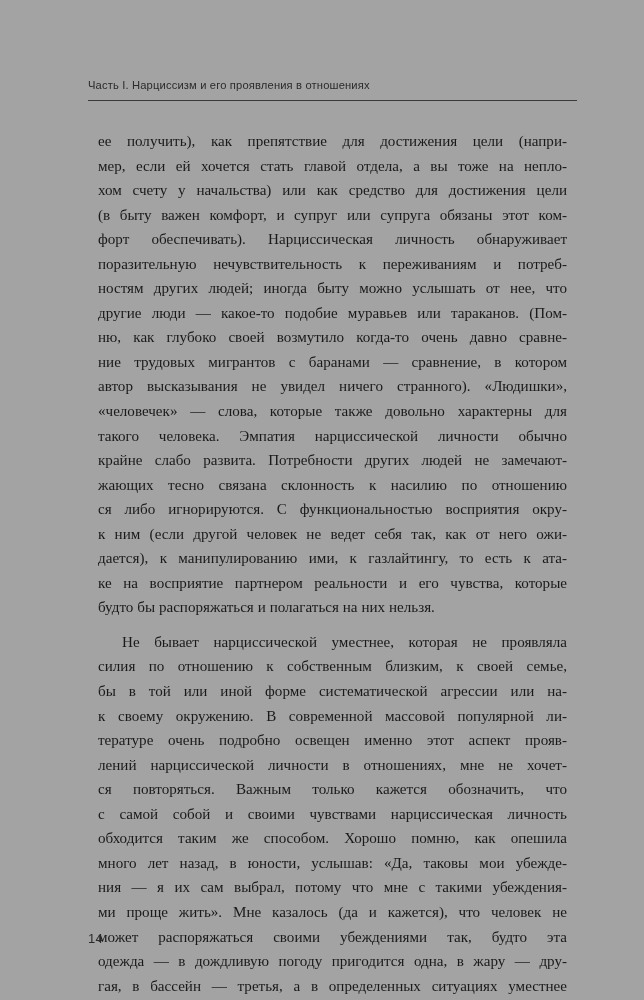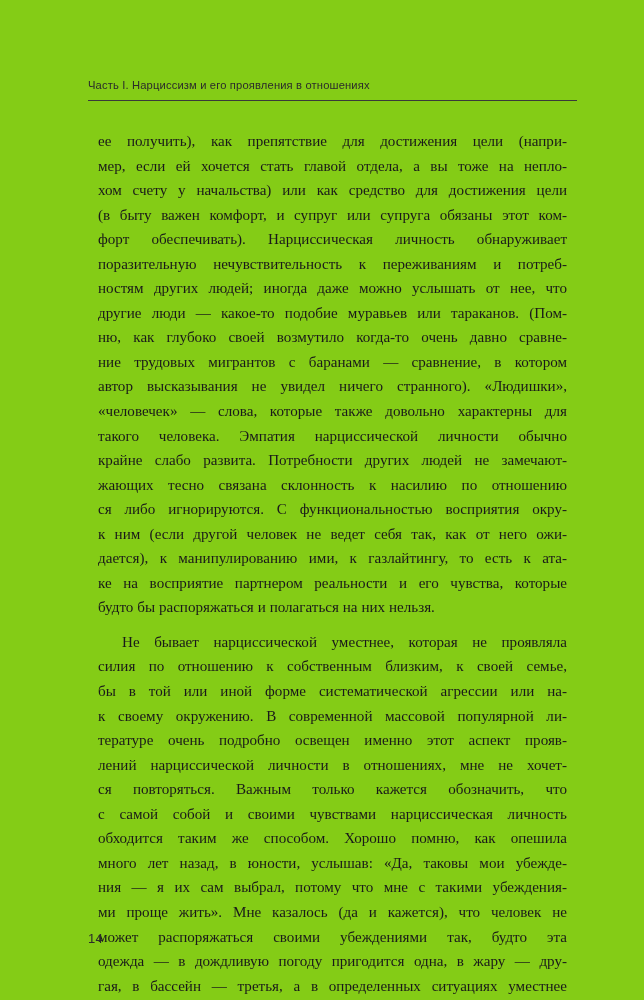--- a/index.html
+++ b/index.html
@@ -11,21 +11,21 @@
   body {
     font-family: "Liberation Serif", "DejaVu Serif", serif;
     color: #1a1a1a;
     -webkit-font-smoothing: antialiased;
   }
   .page {
     position: relative;
     width: 644px;
     height: 1000px;
     margin: 0 auto;
-    background: #84cc16;
+    background: #a3a3a3;
     box-sizing: border-box;
     overflow: hidden;
   }
 
   
   .running-head {
     position: absolute;
     left: 88px;
     top: 78px;
     width: 489px;
@@ -101,21 +101,21 @@
 
   <div class="textblock">
 
     <p class="para" id="para-1" style="text-indent: 0px;">
         <span class="j">ее получить), как препятствие для достижения цели (напри-</span>
         <span class="j">мер, если ей хочется стать главой отдела, а вы тоже на непло-</span>
         <span class="j">хом счету у начальства) или как средство для достижения цели</span>
         <span class="j">(в быту важен комфорт, и супруг или супруга обязаны этот ком-</span>
         <span class="j">форт обеспечивать). Нарциссическая личность обнаруживает</span>
         <span class="j">поразительную нечувствительность к переживаниям и потреб-</span>
-        <span class="j">ностям других людей; иногда даже можно услышать от нее, что</span>
+        <span class="j">ностям других людей; иногда быту можно услышать от нее, что</span>
         <span class="j">другие люди — какое-то подобие муравьев или тараканов. (Пом-</span>
         <span class="j">ню, как глубоко своей возмутило когда-то очень давно сравне-</span>
         <span class="j">ние трудовых мигрантов с баранами — сравнение, в котором</span>
         <span class="j">автор высказывания не увидел ничего странного). «Людишки»,</span>
         <span class="j">«человечек» — слова, которые также довольно характерны для</span>
         <span class="j">такого человека. Эмпатия нарциссической личности обычно</span>
         <span class="j">крайне слабо развита. Потребности других людей не замечают-</span>
         <span class="j">жающих тесно связана склонность к насилию по отношению</span>
         <span class="j">ся либо игнорируются. С функциональностью восприятия окру-</span>
         <span class="j">к ним (если другой человек не ведет себя так, как от него ожи-</span>

